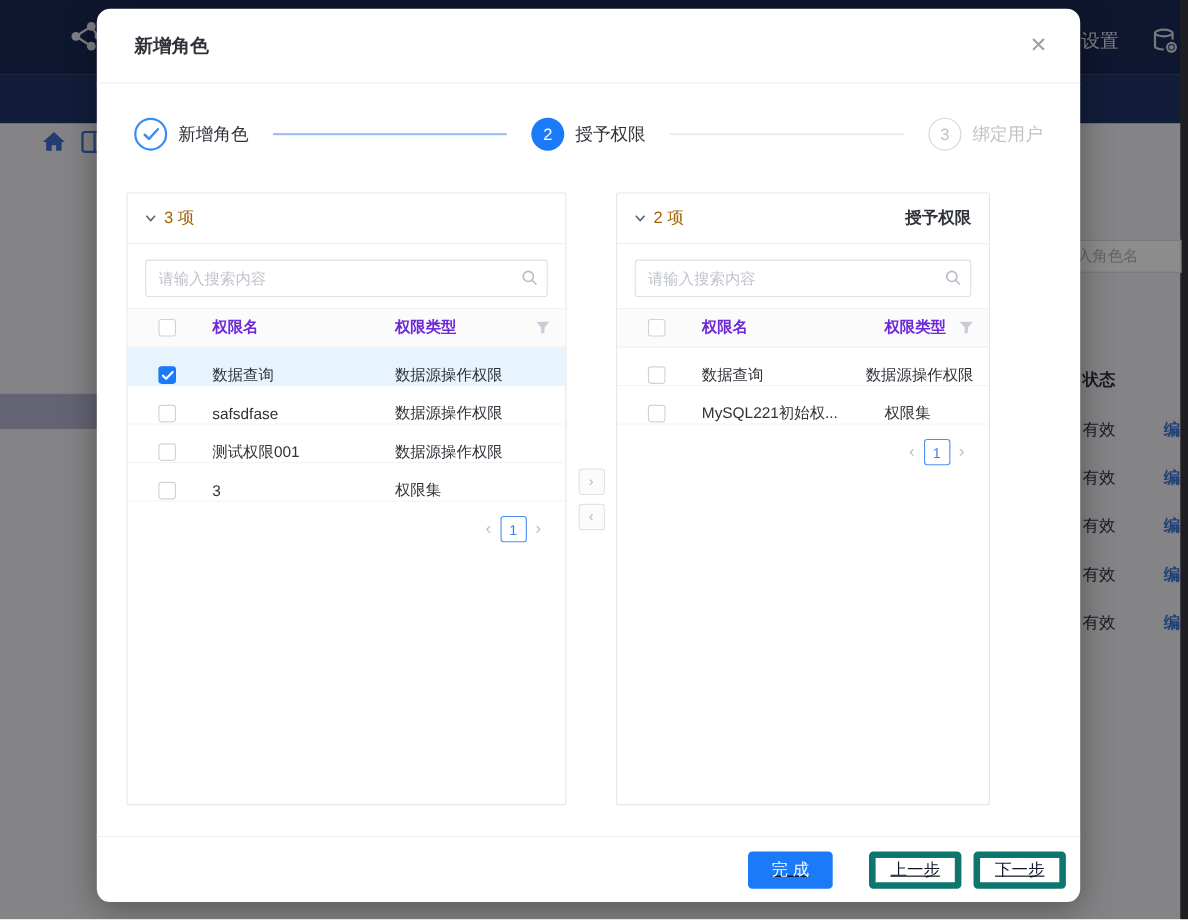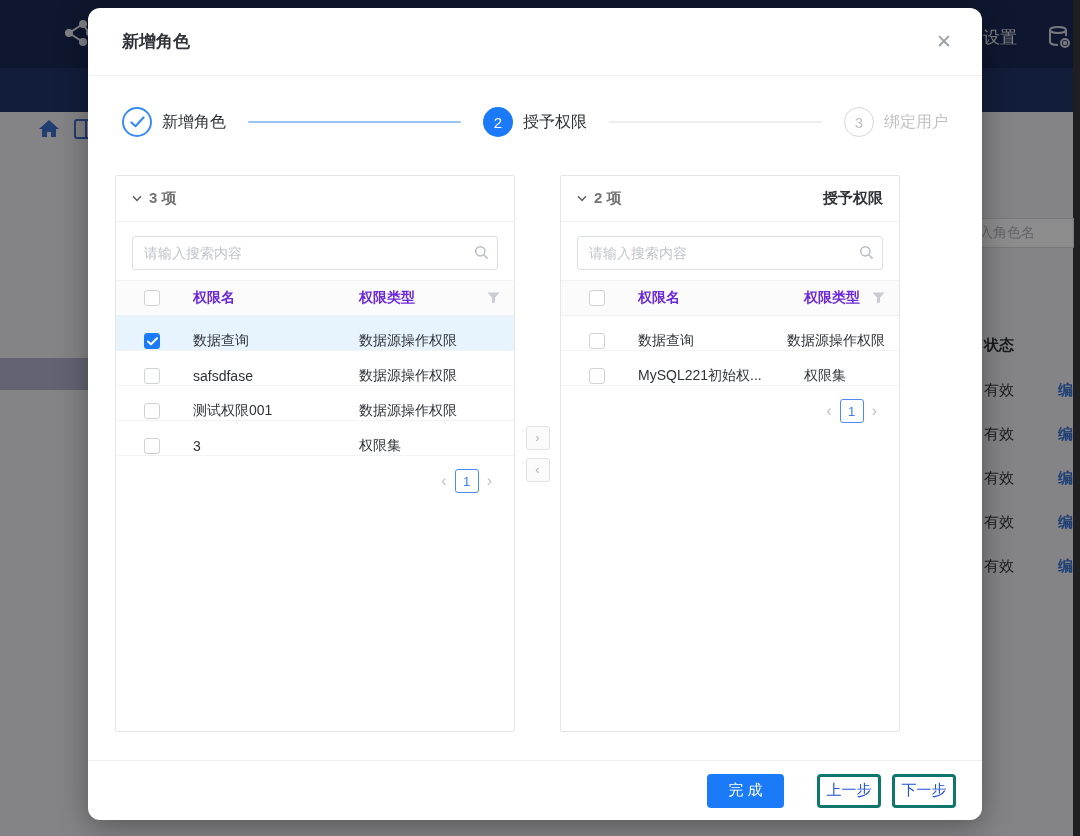--- a/index.html
+++ b/index.html
@@ -40,21 +40,21 @@
   .step-label { margin-left:10px; font-size:16px; color:#2f3338; white-space:nowrap; }
   .step-label.dim { color:#c2c2c2; }
   .step-line { flex:1; height:2px; margin:0 22px; border-radius:1px; }
   .line-blue { background:#9ac4f6; }
   .line-gray { background:#ececec; }
 
   
   .panels { display:flex; margin-top:38px; padding:0 24px 0 27px; }
   .panel { width:400px; height:557px; border:1px solid #e6e6e6; border-radius:2px; background:#fff; display:flex; flex-direction:column; }
   .panel-top { height:46px; flex:0 0 46px; display:flex; align-items:center; justify-content:space-between; padding:0 16px; border-bottom:1px solid #efefef; }
-  .panel-count { display:flex; align-items:center; font-size:15px; color:#737373; font-weight:bold;text-align:center; }
+  .panel-count { display:flex; align-items:center; font-size:15px; color:#a16207; font-weight:normal;text-align:center; }
   .panel-count svg { margin-right:7px; }
   .panel-top-right { font-size:15px; color:#2f3338; font-weight:bold; }
   .panel-search { margin:14px 16px 10px 16px; position:relative; }
   .panel-search input { width:100%; height:34px; border:1px solid #dcdfe4; border-radius:3px; padding:0 30px 0 11px; font-size:14px; color:#333; outline:none; font-family:inherit; }
   .panel-search input::placeholder { color:#c0c4cc; }
   .search-icon { position:absolute; right:9px; top:9px; }
 
   .thead { height:36px; flex:0 0 36px; display:flex; align-items:center; padding:0 14px 0 28px; background:#fbfbfc; border-top:1px solid #f2f2f2; border-bottom:1px solid #f0f0f0; font-size:14px; color:#6d28d9; font-weight:bold; }
   .trow  { height:35px; flex:0 0 35px; display:flex; align-items:center; padding:16px 14px 0 28px; border-bottom:1px solid #f3f3f3; font-size:14px; color:#2f3338; }
   .trow.selected { background:#e8f4fd; }
@@ -65,24 +65,24 @@
   .funnel { margin-left:auto; }
 
   .pager { display:flex; align-items:center; justify-content:flex-end; margin-top:13px; padding-right:14px; }
   .pager .arrow { color:#c0c0c0; font-size:16px; padding:0 8px; line-height:24px; }
   .pager .page { width:24px; height:24px; border:1px solid #4a8df5; border-radius:3px; color:#3a7ef2; font-size:13px; display:flex; align-items:center; justify-content:center; }
 
   .transfer { flex:0 0 45px; display:flex; flex-direction:column; align-items:center; justify-content:center; gap:8px; }
   .tbtn { width:24px; height:24px; border:1px solid #e3e3e3; border-radius:3px; background:#fbfbfb; color:#b5b5b5; font-size:13px; display:flex; align-items:center; justify-content:center; }
 
   
-  .modal-footer { position:absolute; left:0; bottom:0; width:100%; height:60px; border-top:1px solid #f0f0f0; display:flex; align-items:center; justify-content:flex-end; padding-right:26px; }
+  .modal-footer { position:absolute; left:0; bottom:0; width:100%; height:60px; border-top:1px solid #f0f0f0; display:flex; align-items:center; justify-content:flex-end; padding-right:13px;text-decoration:underline; }
   .btn { height:34px; border-radius:4px; font-size:15px; display:flex; align-items:center; justify-content:center; cursor:pointer; font-family:inherit; }
   .btn-primary { width:77px; background:#1a7af8; color:#fff; border:none; margin-right:33px; }
-  .btn-plain { width:64px; background:#fff; color:#1d4ed8; border:3px solid #0f766e; margin-left:11px; }
+  .btn-plain { width:84px; background:#fff; color:#0f172a; border:6px solid #0f766e; margin-left:11px; }
 </style>
 </head>
 <body>
 
 <div class="stage">
 
   <div class="bg-header"></div>
   <div class="bg-nav2"></div>
   <svg class="bg-logo" viewBox="0 0 34 34">
     <g fill="#e9ecf4">

